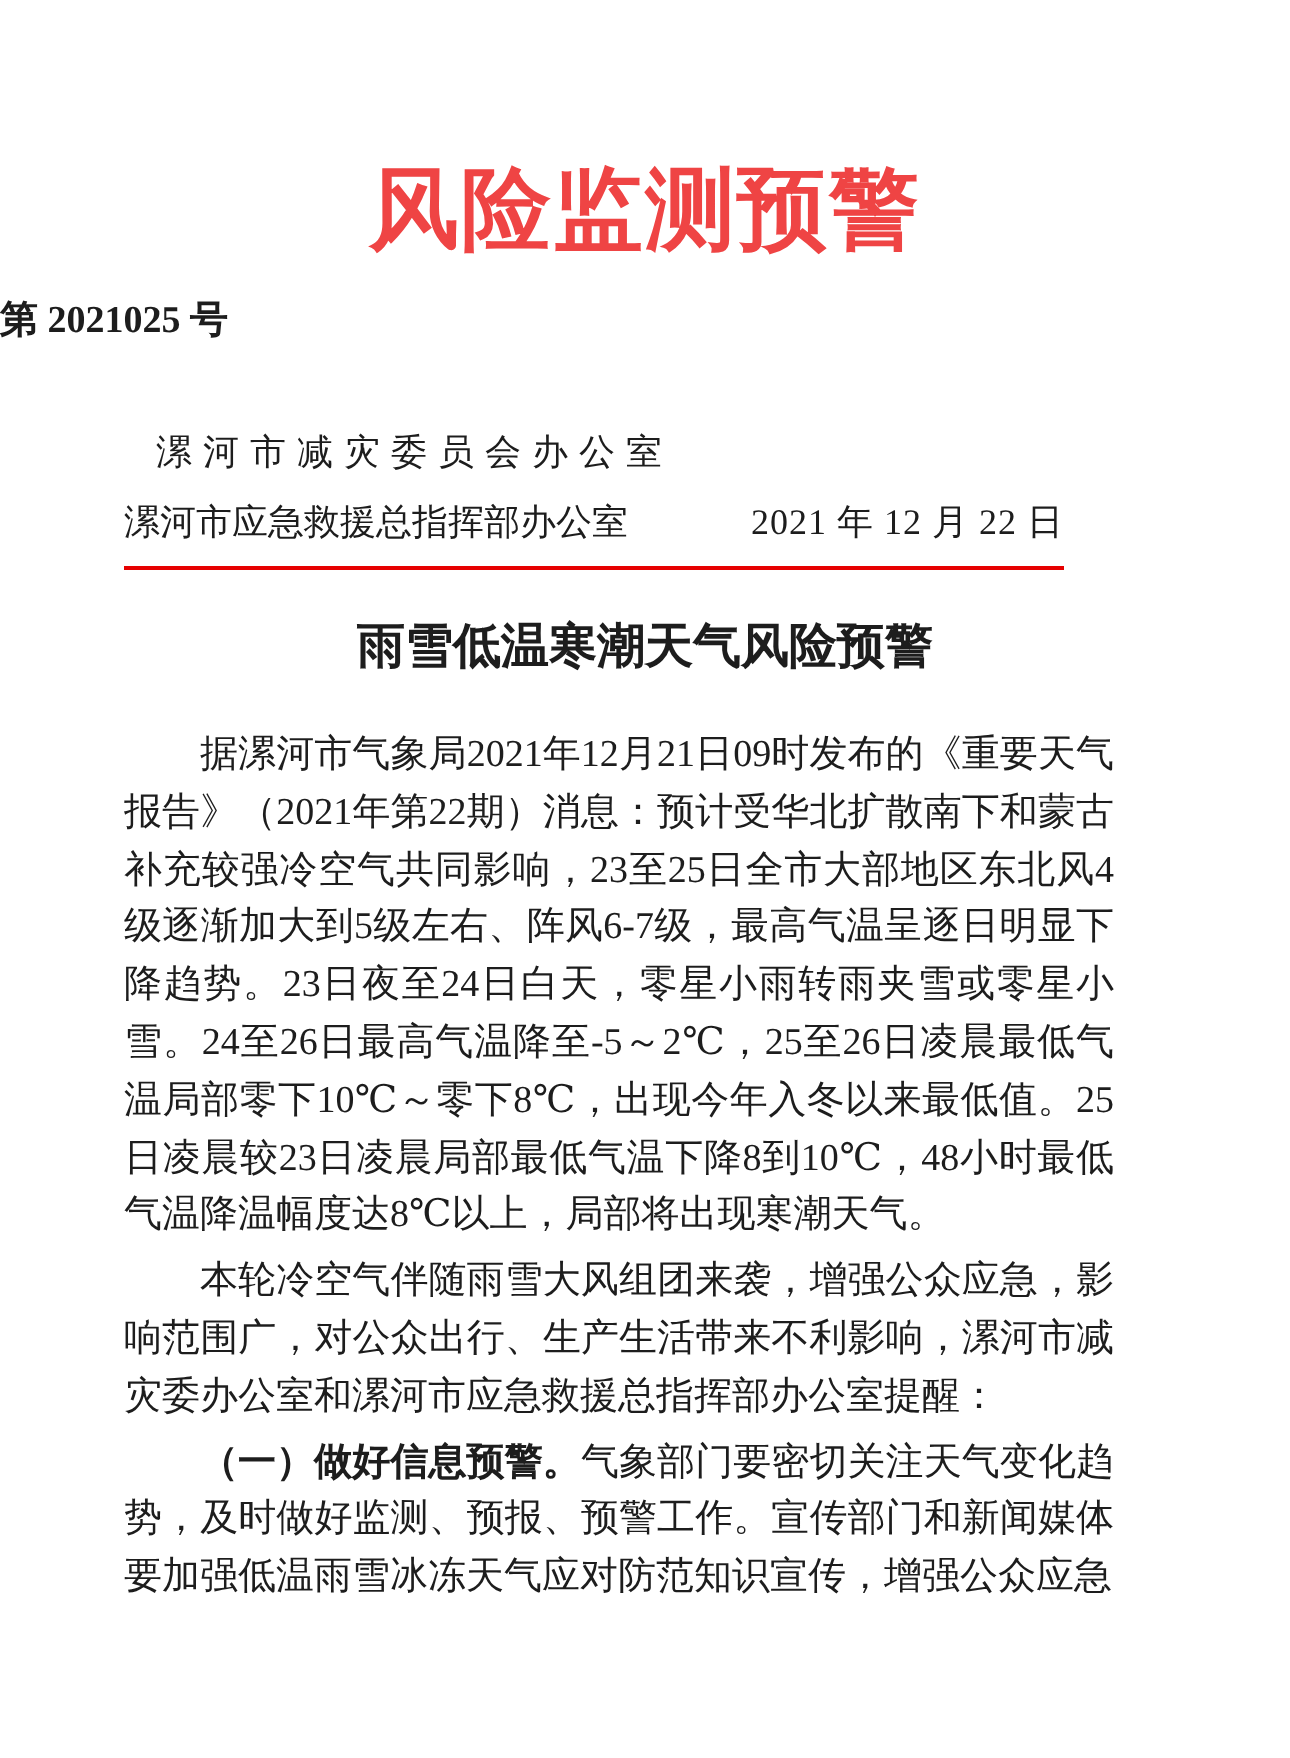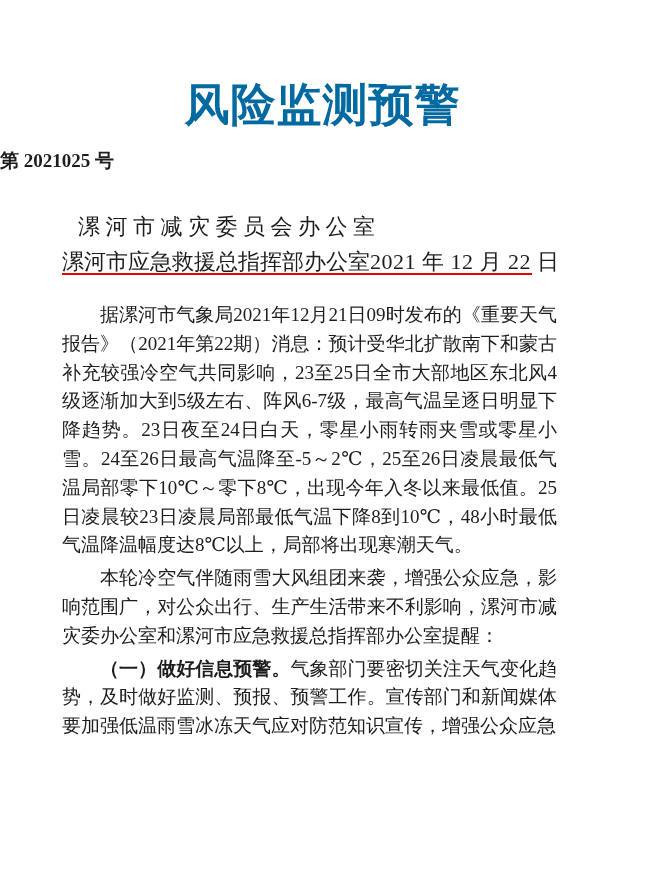--- a/index.html
+++ b/index.html
@@ -10,42 +10,42 @@
     margin: 0 auto;
     background: #ffffff;
     overflow: hidden;
     font-family: "Liberation Serif", "DejaVu Serif", serif;
     color: #1d1d1d;
   }
   
   .masthead {
     margin-top: 80px;
     text-align: center;
-    color: #0369a1;
+    color: #ef4444;
     font-size: 45px;
     font-weight: 700;
     line-height: 50px;
     letter-spacing: 1px;
     white-space: nowrap;
   }
   
   .issue-number {
     margin-top: 21px;
     text-align: left;
     font-size: 19px;
     font-weight: 700;
     line-height: 20px;
   }
   
   .issuers {
     margin: 44px 0 0 62px;
     width: 470px;
     border-bottom: 2px solid #e60000;
-    padding-bottom: 0;
-    font-size: 22px;
+    padding-bottom: 10px;
+    font-size: 18px;
     line-height: 23px;
   }
   .issuers .org-line1 {
     padding-left: 16px;
     letter-spacing: 5.5px;
     white-space: nowrap;
   }
   .issuers .org-line2 {
     display: flex;
     justify-content: space-between;
@@ -91,20 +91,21 @@
   <div class="issue-number">第 2021025 号</div>
 
   <div class="issuers">
     <div class="org-line1">漯河市减灾委员会办公室</div>
     <div class="org-line2">
       <span>漯河市应急救援总指挥部办公室</span>
       <span class="date">2021 年 12 月 22 日</span>
     </div>
   </div>
 
+  <div class="doc-title">雨雪低温寒潮天气风险预警</div>
 
   <div class="body-text">
     <p>据漯河市气象局2021年12月21日09时发布的《重要天气报告》（2021年第22期）消息：预计受华北扩散南下和蒙古补充较强冷空气共同影响，23至25日全市大部地区东北风4级逐渐加大到5级左右、阵风6-7级，最高气温呈逐日明显下降趋势。23日夜至24日白天，零星小雨转雨夹雪或零星小雪。24至26日最高气温降至-5～2℃，25至26日凌晨最低气温局部零下10℃～零下8℃，出现今年入冬以来最低值。25日凌晨较23日凌晨局部最低气温下降8到10℃，48小时最低气温降温幅度达8℃以上，局部将出现寒潮天气。</p>
 
 
     <p>本轮冷空气伴随雨雪大风组团来袭，增强公众应急，影响范围广，对公众出行、生产生活带来不利影响，漯河市减灾委办公室和漯河市应急救援总指挥部办公室提醒：</p>
 
     <p><span class="lead-bold">（一）做好信息预警。</span><span>气象部门要密切关注天气变化趋势，及时做好监测、预报、预警工作。宣传部门和新闻媒体要加强低温雨雪冰冻天气应对防范知识宣传，增强公众应急</span></p>
   </div>
 

